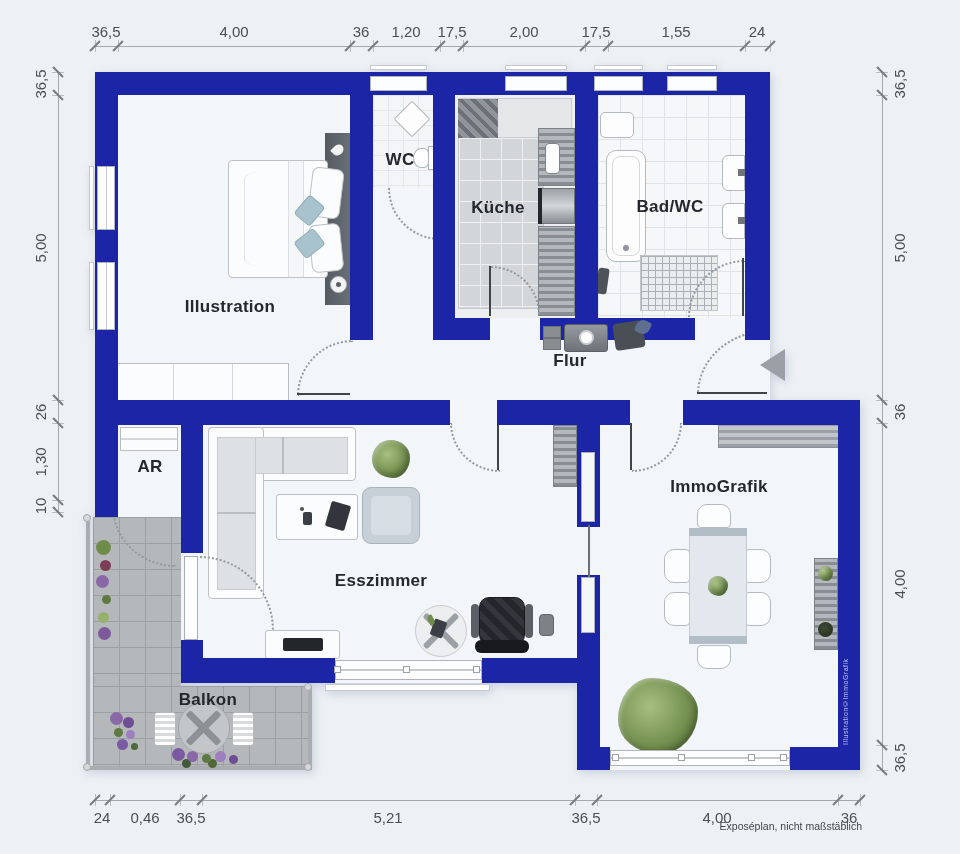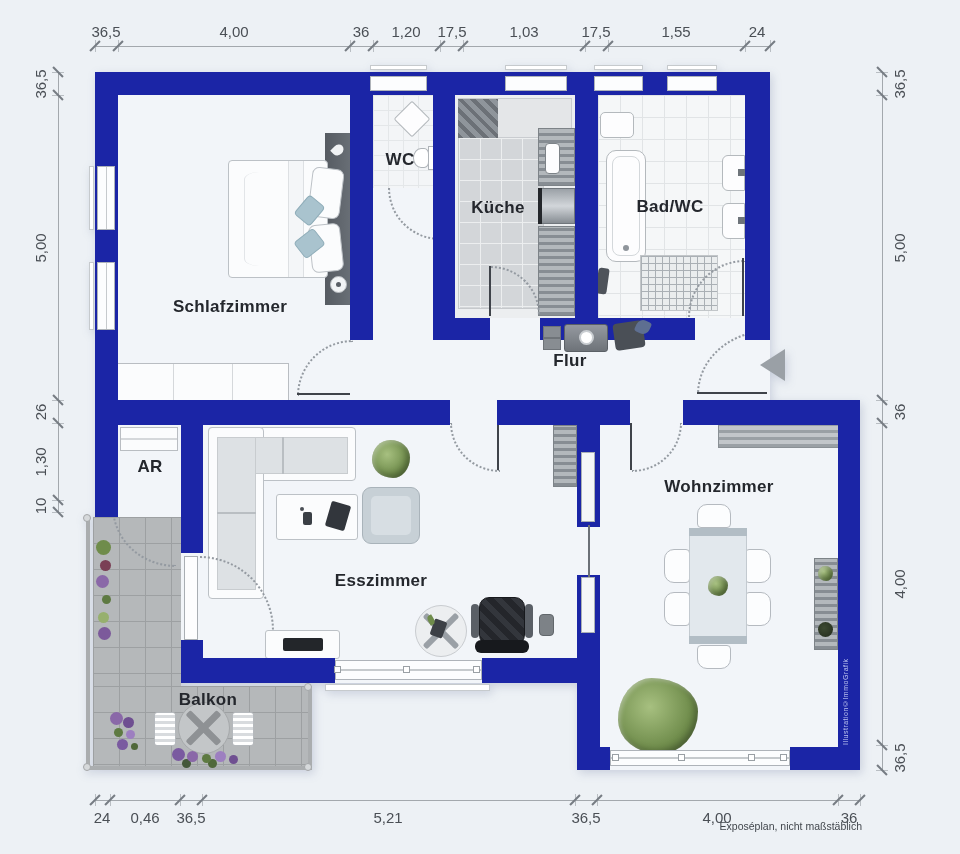--- a/index.html
+++ b/index.html
@@ -226,28 +226,28 @@
     <div class="win" style="left:610px;top:750px;width:180px;height:16px;z-index:30;background-image:linear-gradient(180deg,transparent 44%,#c6cacd 44%,#c6cacd 54%,transparent 54%);"></div>
     <div class="knob" style="left:612px;top:754px;z-index:31;"></div>
     <div class="knob" style="left:678px;top:754px;z-index:31;"></div>
     <div class="knob" style="left:748px;top:754px;z-index:31;"></div>
     <div class="knob" style="left:780px;top:754px;z-index:31;"></div>
 
     <div class="abs" style="left:760px;top:349px;width:0;height:0;border-top:16px solid transparent;border-bottom:16px solid transparent;border-right:25px solid #9aa0a6;z-index:32;"></div>
 
     <div class="credit" style="left:842px;top:625px;height:120px;z-index:33;">Illustration©ImmoGrafik</div>
 
-    <div class="rlab" style="left:230px;top:307px;">Schlafzimmer</div>
+    <div class="rlab" style="left:230px;top:307px;">Illustration</div>
     <div class="rlab" style="left:400px;top:160px;">WC</div>
     <div class="rlab" style="left:498px;top:208px;">Küche</div>
     <div class="rlab" style="left:670px;top:207px;">Bad/WC</div>
     <div class="rlab" style="left:570px;top:361px;">Flur</div>
     <div class="rlab" style="left:150px;top:467px;">AR</div>
     <div class="rlab" style="left:381px;top:581px;">Esszimmer</div>
-    <div class="rlab" style="left:719px;top:487px;">Wohnzimmer</div>
+    <div class="rlab" style="left:719px;top:487px;">ImmoGrafik</div>
     <div class="rlab" style="left:208px;top:700px;">Balkon</div>
   </div>
 
   <div id="dims">
       <div class="dimline h" style="left: 95px; top: 45.5px; width: 675px;"></div>
       <div class="tick h" style="left: 94.5px; top: 40px;"></div>
       <div class="slash h" style="left: 94px; top: 39px;"></div>
       <div class="tick h" style="left: 117.5px; top: 40px;"></div>
       <div class="slash h" style="left: 117px; top: 39px;"></div>
       <div class="tick h" style="left: 349.5px; top: 40px;"></div>
@@ -309,21 +309,21 @@
       <div class="slash v" style="top: 744px; left: 875px;"></div>
       <div class="tick v" style="top: 769.5px; left: 876px;"></div>
       <div class="slash v" style="top: 769px; left: 875px;"></div>
     </div>
 
   <span class="dlab" style="left:106px;top:31px;">36,5</span>
   <span class="dlab" style="left:234px;top:31px;">4,00</span>
   <span class="dlab" style="left:361px;top:31px;">36</span>
   <span class="dlab" style="left:406px;top:31px;">1,20</span>
   <span class="dlab" style="left:452px;top:31px;">17,5</span>
-  <span class="dlab" style="left:524px;top:31px;">1,03</span>
+  <span class="dlab" style="left:524px;top:31px;">2,00</span>
   <span class="dlab" style="left:596px;top:31px;">17,5</span>
   <span class="dlab" style="left:676px;top:31px;">1,55</span>
   <span class="dlab" style="left:757px;top:31px;">24</span>
 
   <span class="dlab" style="left:102px;top:817px;">24</span>
   <span class="dlab" style="left:145px;top:817px;">0,46</span>
   <span class="dlab" style="left:191px;top:817px;">36,5</span>
   <span class="dlab" style="left:388px;top:817px;">5,21</span>
   <span class="dlab" style="left:586px;top:817px;">36,5</span>
   <span class="dlab" style="left:717px;top:817px;">4,00</span>

